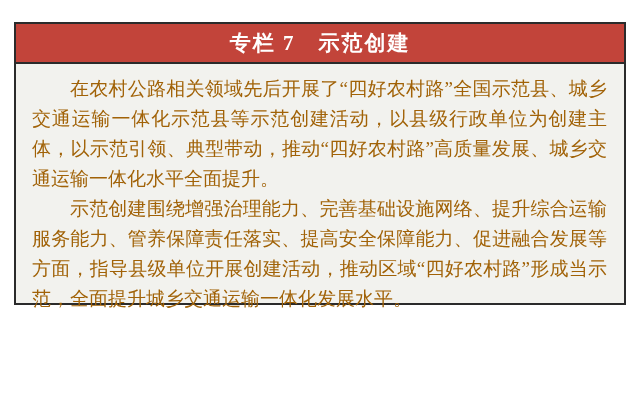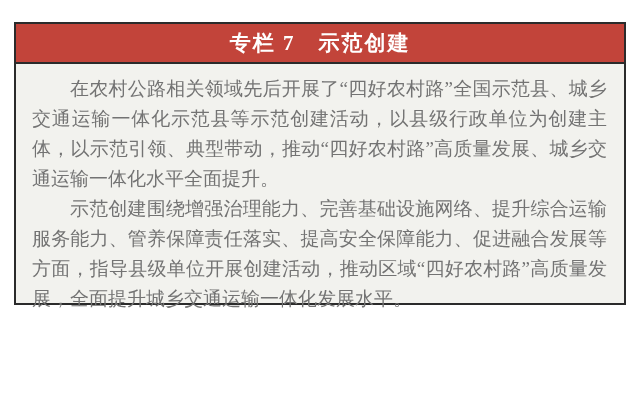--- a/index.html
+++ b/index.html
@@ -44,32 +44,32 @@
     letter-spacing: 2px;
     white-space: pre;
   }
   .panel-body {
     padding: 10px 17px 0 16px;
   }
   .panel-body p {
     margin: 0;
     font-size: 19px;
     line-height: 30px;
-    color: #737373;
+    color: #a16207;
     text-align: justify;
     text-indent: 2em;
     letter-spacing: 0;
   }
 </style>
 </head>
 <body>
 
 <div class="page">
   <div class="panel">
     <div class="panel-header">
       <span class="panel-title">专栏 7　示范创建</span>
     </div>
     <div class="panel-body">
       <p>在农村公路相关领域先后开展了“四好农村路”全国示范县、城乡交通运输一体化示范县等示范创建活动，以县级行政单位为创建主体，以示范引领、典型带动，推动“四好农村路”高质量发展、城乡交通运输一体化水平全面提升。</p>
-      <p>示范创建围绕增强治理能力、完善基础设施网络、提升综合运输服务能力、管养保障责任落实、提高安全保障能力、促进融合发展等方面，指导县级单位开展创建活动，推动区域“四好农村路”高质量发展，全面提升城乡交通运输一体化发展水平。</p>
+      <p>示范创建围绕增强治理能力、完善基础设施网络、提升综合运输服务能力、管养保障责任落实、提高安全保障能力、促进融合发展等方面，指导县级单位开展创建活动，推动区域“四好农村路”形成当示范，全面提升城乡交通运输一体化发展水平。</p>
     </div>
   </div>
 </div>
 
 </body></html>

